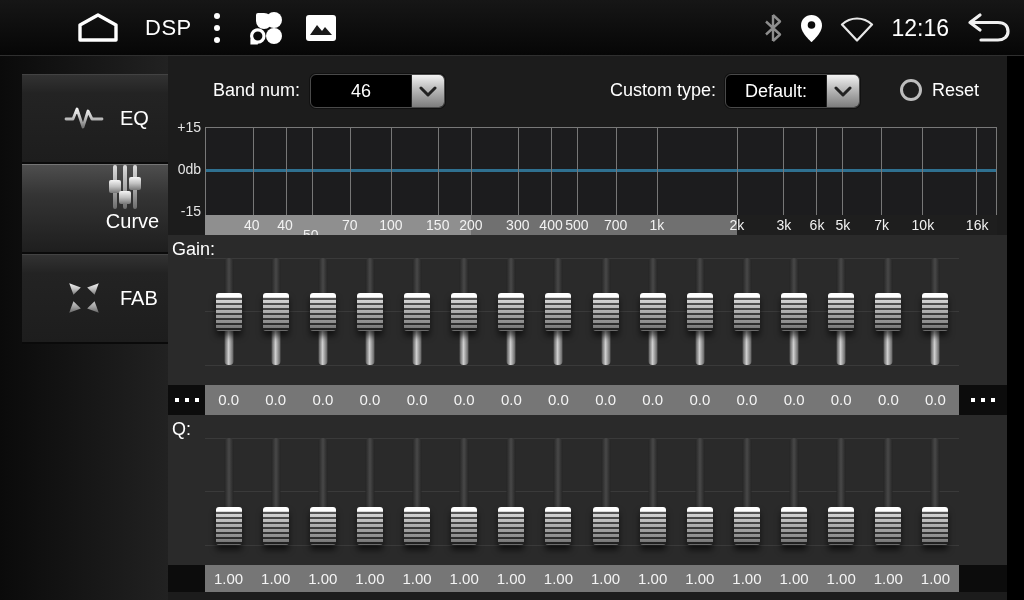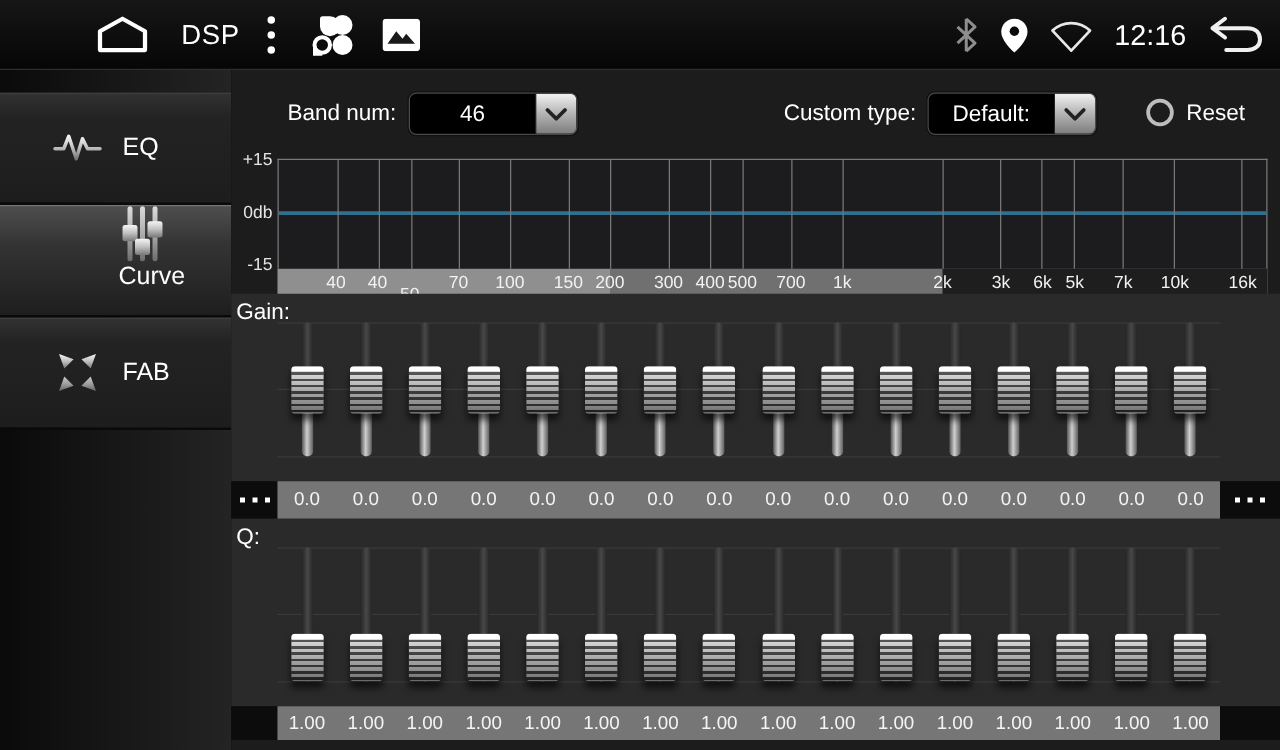--- a/index.html
+++ b/index.html
@@ -18,28 +18,28 @@
   .sb-dots { margin-left:20px; }
   .sb-clover { margin-left:26px; }
   .sb-gallery { margin-left:22px; }
   .sb-time { font-size:23px; color:#fff; }
 
   
   .sidebar { position:absolute; left:0; top:56px; width:185px; height:544px;
     background:linear-gradient(90deg,#0a0a0a,#242424); }
   .side-item { height:90px; display:flex; align-items:center; padding-left:42px;
     background:linear-gradient(180deg,#333 0%,#232323 22%,#1d1d1d 100%);
-    border-bottom:2px solid #0a0a0a; box-shadow:inset 0 1px 0 rgba(255,255,255,.08); cursor:pointer; }
+    border-bottom:2px solid #0a0a0a; box-shadow:inset 0 1px 0 rgba(255,255,255,.08); cursor:pointer;margin-left:22px; }
   .side-item.active { background:linear-gradient(180deg,#4f4f4f 0%,#343434 35%,#1e1e1e 100%);
     box-shadow:inset 0 1px 0 rgba(255,255,255,.22);flex-direction:column; }
   .side-item .lbl { font-size:20px; color:#fff; margin-left:16px; }
   .side-ico { width:40px; display:flex; justify-content:center; }
 
   
-  .content { position:absolute; left:185px; top:56px; width:839px; height:544px; background:#1c1c1c; }
+  .content { position:absolute; left:168px; top:56px; width:839px; height:544px; background:#1c1c1c; }
 
   
   .ctl-label { position:absolute; font-size:18px; color:#fff; }
   .dropdown { position:absolute; width:135px; height:34px; background:#000; border:1px solid #4a4a4a;
     border-radius:6px; box-shadow:0 0 0 1px #111, inset 0 0 2px #000; display:flex; cursor:pointer; }
   .dd-value { flex:1; text-align:center; line-height:32px; font-size:18px; color:#fff; }
   .dd-btn { width:33px; border-left:1px solid #222; border-radius:0 5px 5px 0;
     background:linear-gradient(180deg,#f2f2f2 0%,#b9b9b9 45%,#7d7d7d 100%);
     display:flex; align-items:center; justify-content:center; }
   .reset-radio { position:absolute; width:22px; height:22px; border:3px solid #bdbdbd; border-radius:50%;

